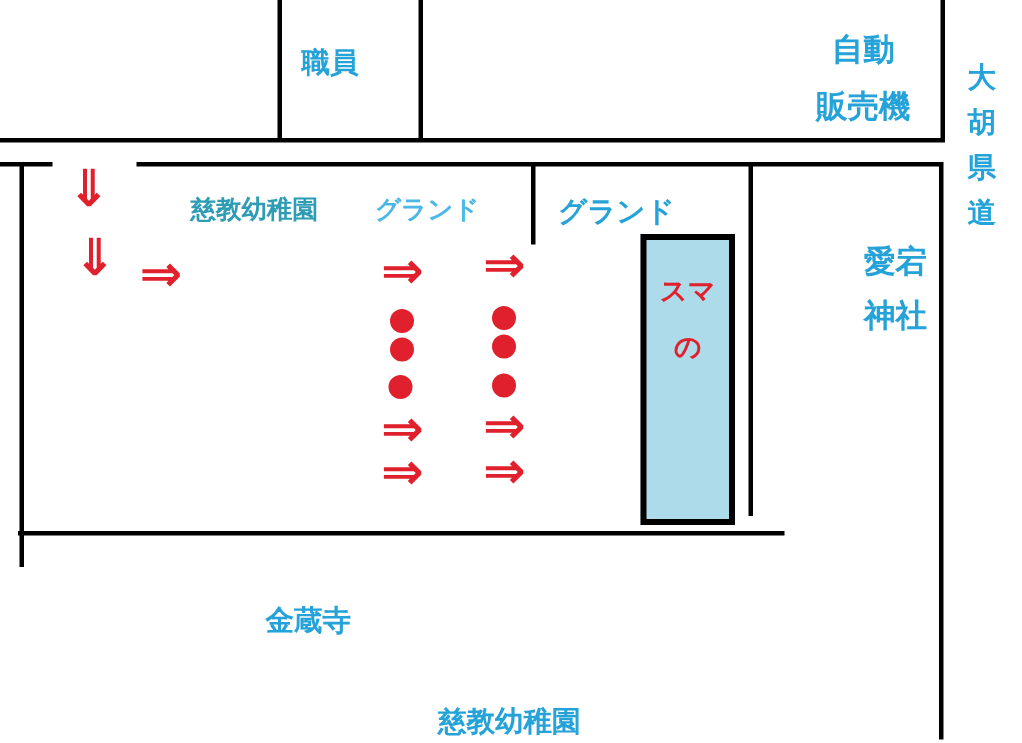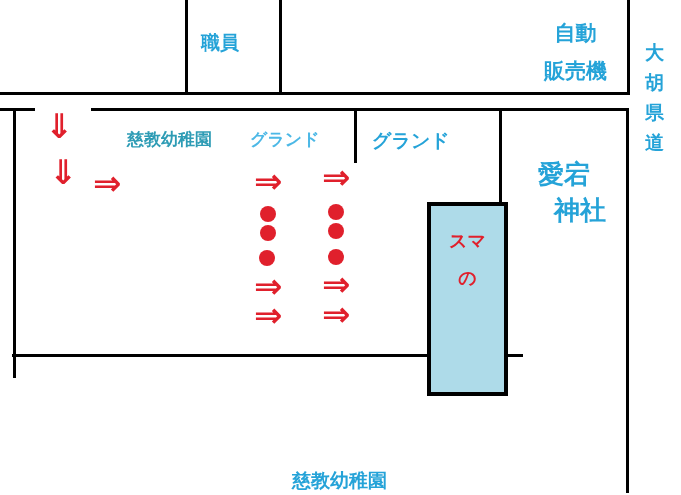--- a/index.html
+++ b/index.html
@@ -10,24 +10,23 @@
   }
   .line{position:absolute;background:var(--line,#000);}
   .blabel{
     position:absolute;color:var(--blue,#25a3d8);font-weight:bold;
     white-space:nowrap;
   }
   .vlabel span{display:block;text-align:center;}
   .teal{color:var(--teal,#2e9cb5);}
   .lblue{color:var(--lightblue,#4cb8e6);margin-left:38px;}
   .smile-box{
-    position:absolute;left:427px;top:156px;width:81px;height:194px;
+    position:absolute;left:427px;top:156px;width:63px;height:194px;
     box-sizing:border-box;border:4px solid var(--line,#000);
     background:var(--fill,#aedbe9);
-    margin-top:46px;
   }
   .smile-text{
     margin:0;padding-top:16px;text-align:center;
     color:var(--red,#e0202c);font-weight:bold;font-size:18px;line-height:37px;
   }
   .smile-text span{display:block;}
   .arrow{
     position:absolute;color:var(--red,#e0202c);font-weight:bold;
     font-size:34px;line-height:1;
   }
@@ -69,25 +68,26 @@
     <span>県</span>
     <span>道</span>
   </div>
 
   <div class="blabel" style="left:127px;top:128px;font-size:17px;">
     <span class="teal">慈教幼稚園</span><span class="lblue">グランド</span>
   </div>
 
   <div class="blabel" style="left:372px;top:128px;font-size:19px;">グランド</div>
 
-  <div class="blabel" style="left:538px;top:156px;font-size:26px;line-height:36px;">
+  <div class="blabel" style="left:560px;top:156px;font-size:21px;line-height:36px;text-align:right;">
     <span style="display:block;">愛宕</span>
     <span style="display:block;margin-left:16px;">神社</span>
   </div>
 
+  <div class="blabel" style="left:177px;top:401px;font-size:19px;">金蔵寺</div>
 
   <div class="blabel" style="left:292px;top:468px;font-size:19px;">慈教幼稚園</div>
 
   <div class="smile-box">
     <div class="smile-text">
       <span>スマ</span>
       <span>の</span>
     </div>
   </div>
 

